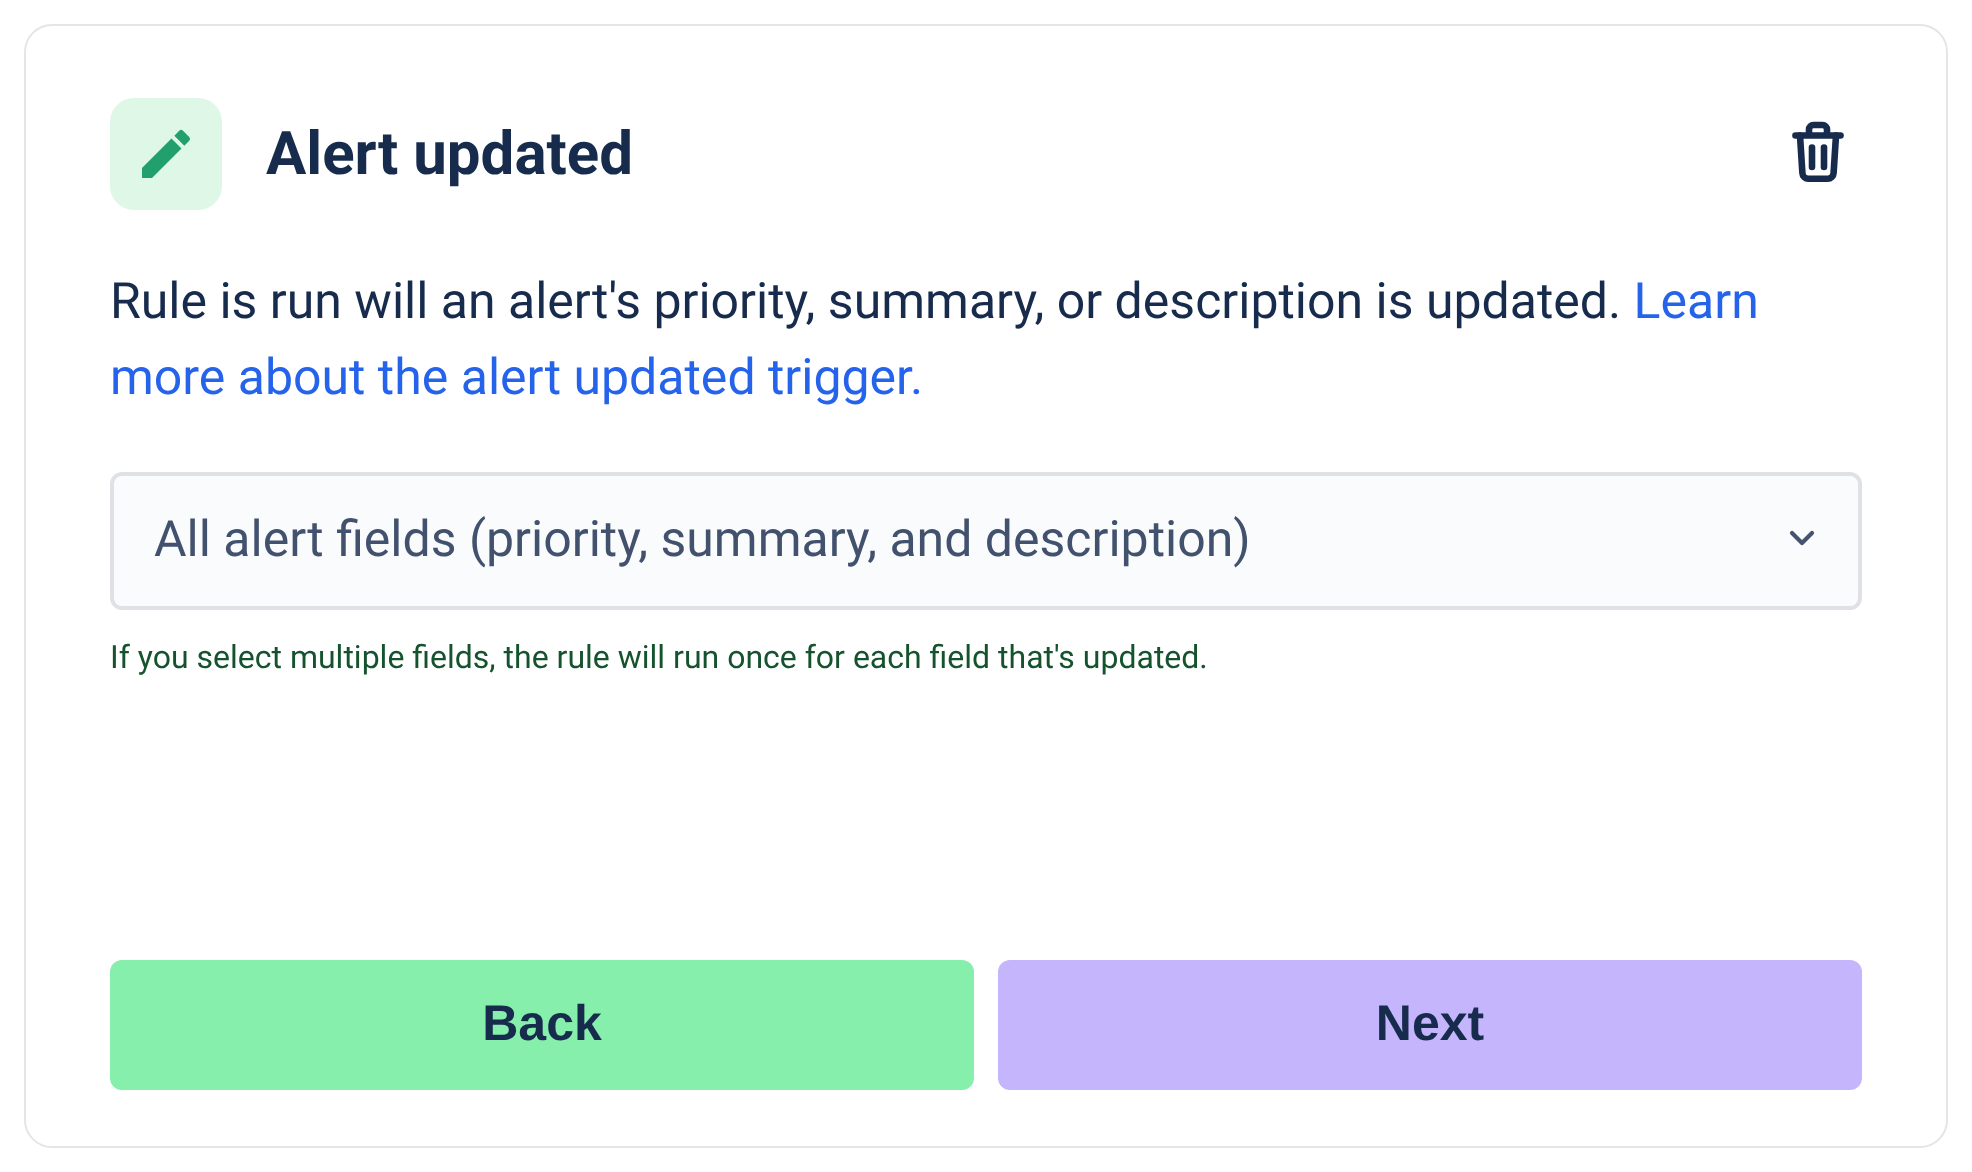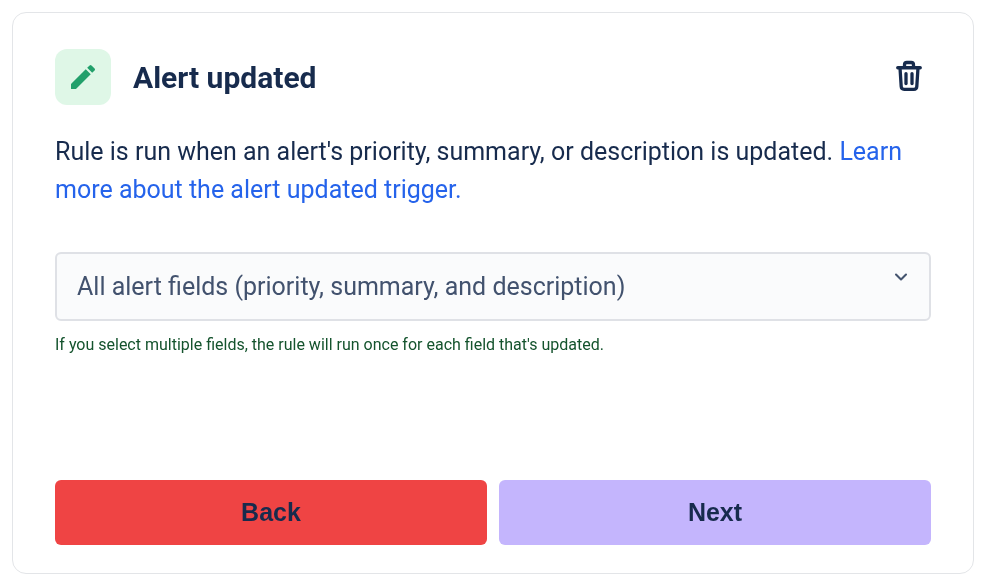--- a/index.html
+++ b/index.html
@@ -89,21 +89,20 @@
       border: 2px solid #dfe1e6;
       border-radius: 6px;
       background: #fafbfc;
       padding: 18px 28px 18px 20px;
       font-size: 25px;
       color: #42526e;
       cursor: pointer;
       display: flex;
       align-items: center;
       justify-content: space-between;
-      margin-top: 16px;
     }
     .chevron {
       position: absolute;
       right: 20px;
       top: 50%;
       transform: translateY(-50%);
       pointer-events: none;
     }
     .chevron svg {
       width: 20px;
@@ -124,21 +123,21 @@
       flex: 1;
       padding: 18px 0;
       font-size: 25px;
       font-weight: 600;
       border: none;
       border-radius: 6px;
       cursor: pointer;
       text-align: center;
     }
     .btn-back {
-      background: #ef4444;
+      background: #86efac;
       color: #172b4d;
     }
     .btn-next {
       background: #c4b5fd;
       color: #172b4d;
     }
   </style>
 </head>
 <body>
 
@@ -158,21 +157,21 @@
         <path d="M4.5 6.5h15"></path>
         <path d="M9 6V4.5A1.5 1.5 0 0 1 10.5 3h3A1.5 1.5 0 0 1 15 4.5V6"></path>
         <path d="M6 6.5l.8 12.5a2 2 0 0 0 2 1.9h6.4a2 2 0 0 0 2-1.9L18 6.5"></path>
         <line x1="10" y1="10.5" x2="10" y2="17"></line>
         <line x1="14" y1="10.5" x2="14" y2="17"></line>
       </svg>
     </button>
   </div>
 
   <p class="description">
-    <span>Rule is run when an alert's priority, summary, or description is updated. </span><a class="link">Learn more about the alert updated trigger.</a>
+    <span>Rule is run will an alert's priority, summary, or description is updated. </span><a class="link">Learn more about the alert updated trigger.</a>
   </p>
 
 
   <div class="select-wrap">
     <div class="select-box">
       <span>All alert fields (priority, summary, and description)</span>
     </div>
     <span class="chevron">
       <svg viewBox="0 0 24 24" fill="none" stroke="#44546f" stroke-width="2.5" stroke-linecap="round" stroke-linejoin="round">
         <polyline points="6 9 12 15 18 9"></polyline>

